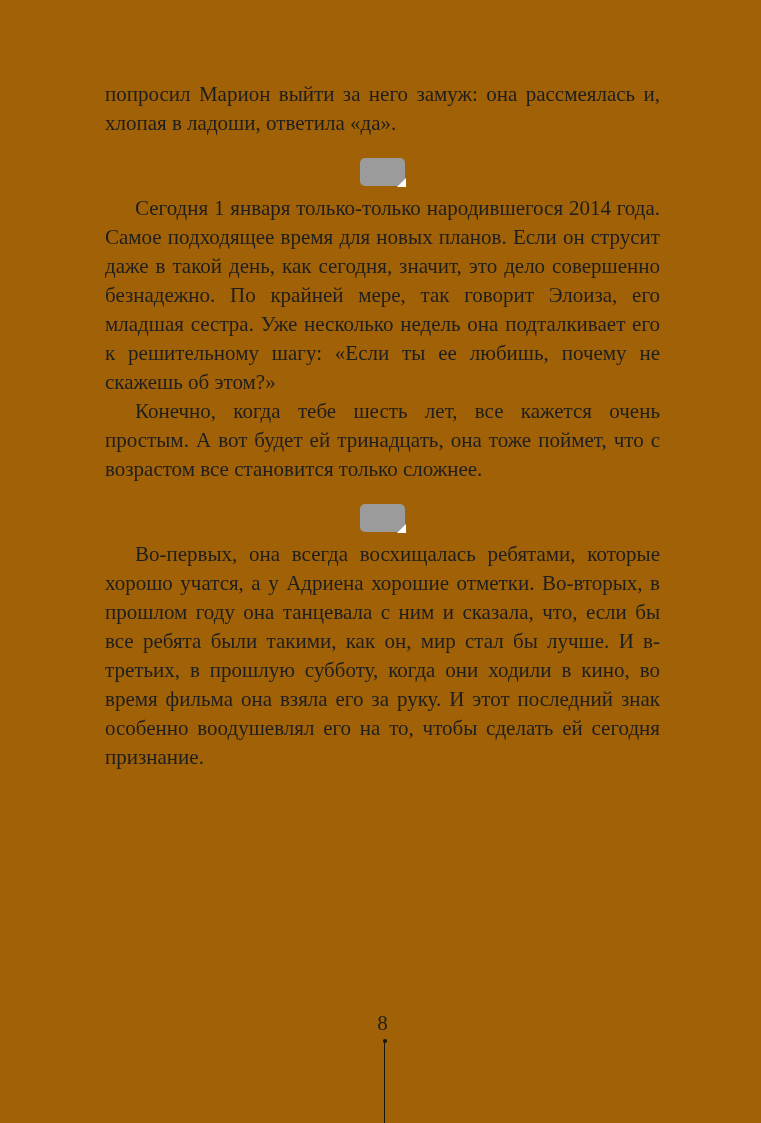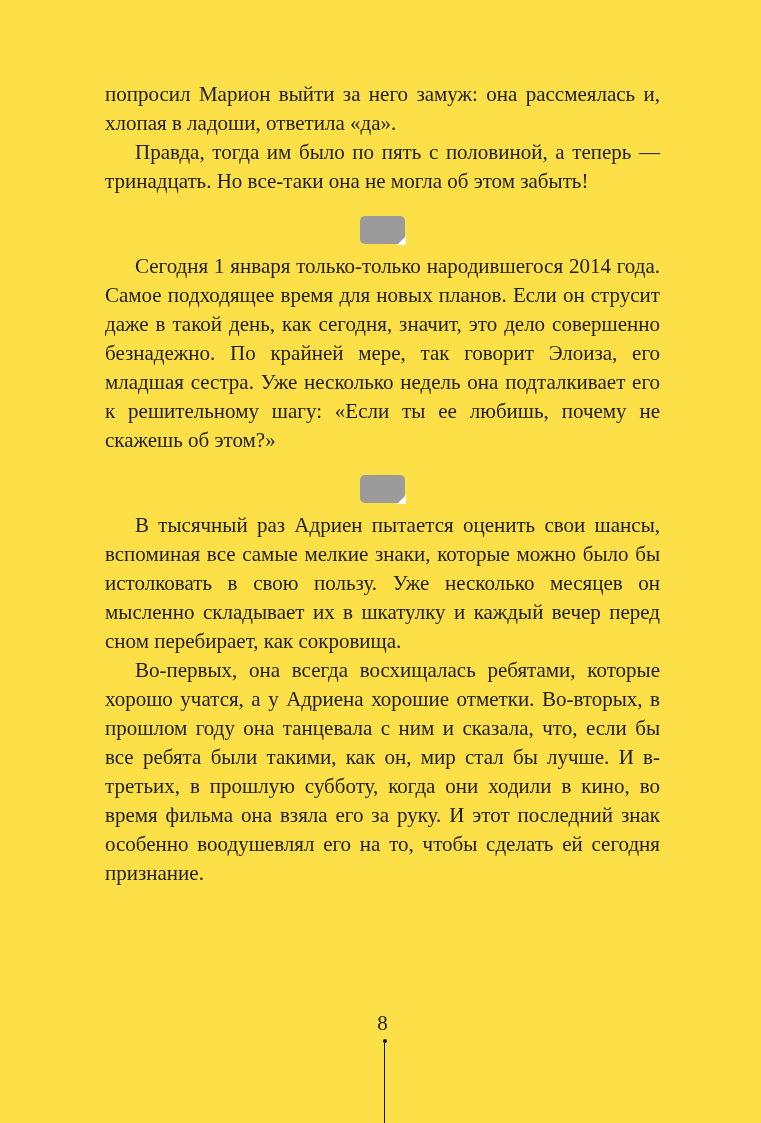--- a/index.html
+++ b/index.html
@@ -4,21 +4,21 @@
 <style>
   html, body {
     margin: 0;
     padding: 0;
     background: #ffffff;
   }
   .page {
     position: relative;
     width: 761px;
     height: 1123px;
-    background: #fde047;
+    background: #a16207;
     overflow: hidden;
     font-family: "Liberation Serif", "DejaVu Serif", serif;
     color: #1e1e1e;
   }
   .content {
     position: absolute;
     left: 105px;
     top: 80px;
     width: 555px;
     font-size: 21px;
@@ -82,33 +82,32 @@
 </style>
 </head>
 <body>
 
 <div class="page">
 
   <div class="content">
 
     <section>
       <p class="no-indent">попросил Марион выйти за него замуж: она рассмеялась и, хлопая в ладоши, ответила «да».</p>
-      <p>Правда, тогда им было по пять с половиной, а теперь — тринадцать. Но все-таки она не могла об этом забыть!</p>
     </section>
 
     <div class="divider"></div>
 
     <section>
       <p>Сегодня 1 января только-только народившегося 2014 года. Самое подходящее время для новых планов. Если он струсит даже в такой день, как сегодня, значит, это дело совершенно безнадежно. По крайней мере, так говорит Элоиза, его младшая сестра. Уже несколько недель она подталкивает его к решительному шагу: «Если ты ее любишь, почему не скажешь об этом?»</p>
+      <p>Конечно, когда тебе шесть лет, все кажется очень простым. А вот будет ей тринадцать, она тоже поймет, что с возрастом все становится только сложнее.</p>
     </section>
 
     <div class="divider"></div>
 
     <section>
-      <p>В тысячный раз Адриен пытается оценить свои шансы, вспоминая все самые мелкие знаки, которые можно было бы истолковать в свою пользу. Уже несколько месяцев он мысленно складывает их в шкатулку и каждый вечер перед сном перебирает, как сокровища.</p>
       <p>Во-первых, она всегда восхищалась ребятами, которые хорошо учатся, а у Адриена хорошие отметки. Во-вторых, в прошлом году она танцевала с ним и сказала, что, если бы все ребята были такими, как он, мир стал бы лучше. И в-третьих, в прошлую субботу, когда они ходили в кино, во время фильма она взяла его за руку. И этот последний знак особенно воодушевлял его на то, чтобы сделать ей сегодня признание.</p>
     </section>
 
   </div>
 
   <div class="page-number">8</div>
 
   <div class="vertical-rule"></div>
 
 </div>

